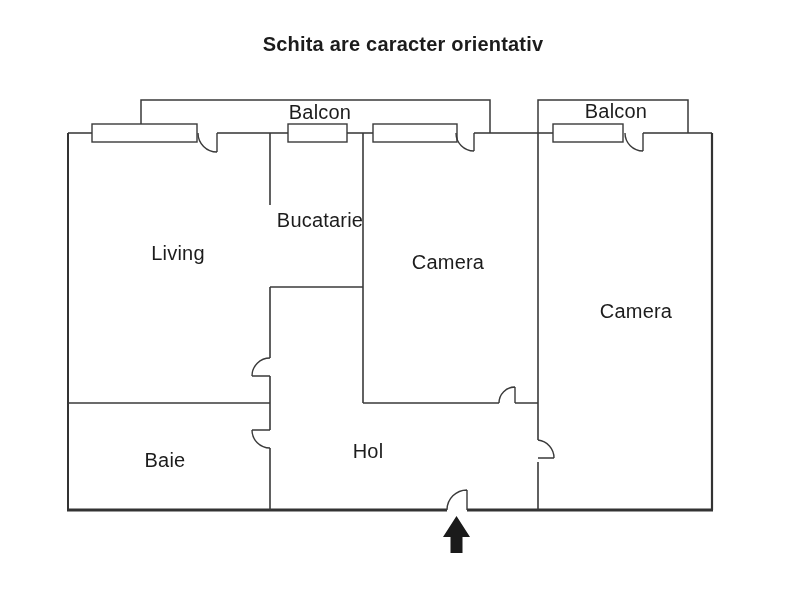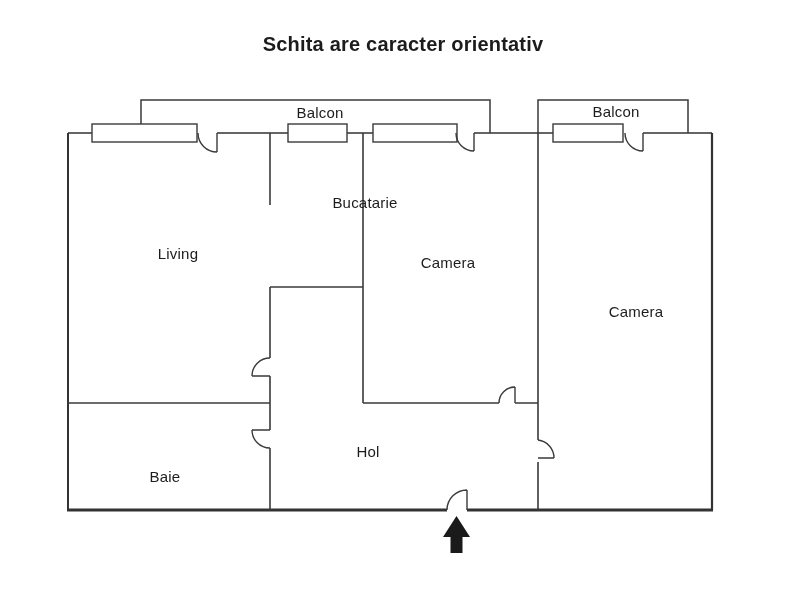--- a/index.html
+++ b/index.html
@@ -17,21 +17,21 @@
   }
   #plan-svg {
     position: absolute;
     left: 0;
     top: 0;
   }
   .lbl {
     position: absolute;
     transform: translate(-50%, -50%);
     color: #1c1c1c;
-    font-size: 15px;
+    font-size: 20px;
     font-weight: 500;
     letter-spacing: 0.2px;
     white-space: nowrap;
     user-select: none;
   }
   .lbl.title {
     font-size: 20px;
     font-weight: 600;
   }
 </style>
@@ -84,25 +84,25 @@
 
     <polygon fill="#1a1a1a" stroke="none" points="456.5,516 443,537 450.5,537 450.5,560 462.5,560 462.5,537 470,537"></polygon>
   </svg>
 
   <div class="lbl title" style="left:403px; top:44px;">Schita are caracter orientativ</div>
 
   <div class="lbl" style="left:320px; top:112px;">Balcon</div>
 
   <div class="lbl" style="left:616px; top:111px;">Balcon</div>
 
-  <div class="lbl" style="left:320px; top:202px;margin-left:45px;">Bucatarie</div>
+  <div class="lbl" style="left:320px; top:220px;">Bucatarie</div>
 
   <div class="lbl" style="left:178px; top:253px;">Living</div>
 
   <div class="lbl" style="left:448px; top:262px;">Camera</div>
 
   <div class="lbl" style="left:636px; top:311px;">Camera</div>
 
-  <div class="lbl" style="left:165px; top:460px;margin-top:16px;">Baie</div>
+  <div class="lbl" style="left:165px; top:460px;">Baie</div>
 
   <div class="lbl" style="left:368px; top:451px;">Hol</div>
 
 </div>
 
 </body></html>

